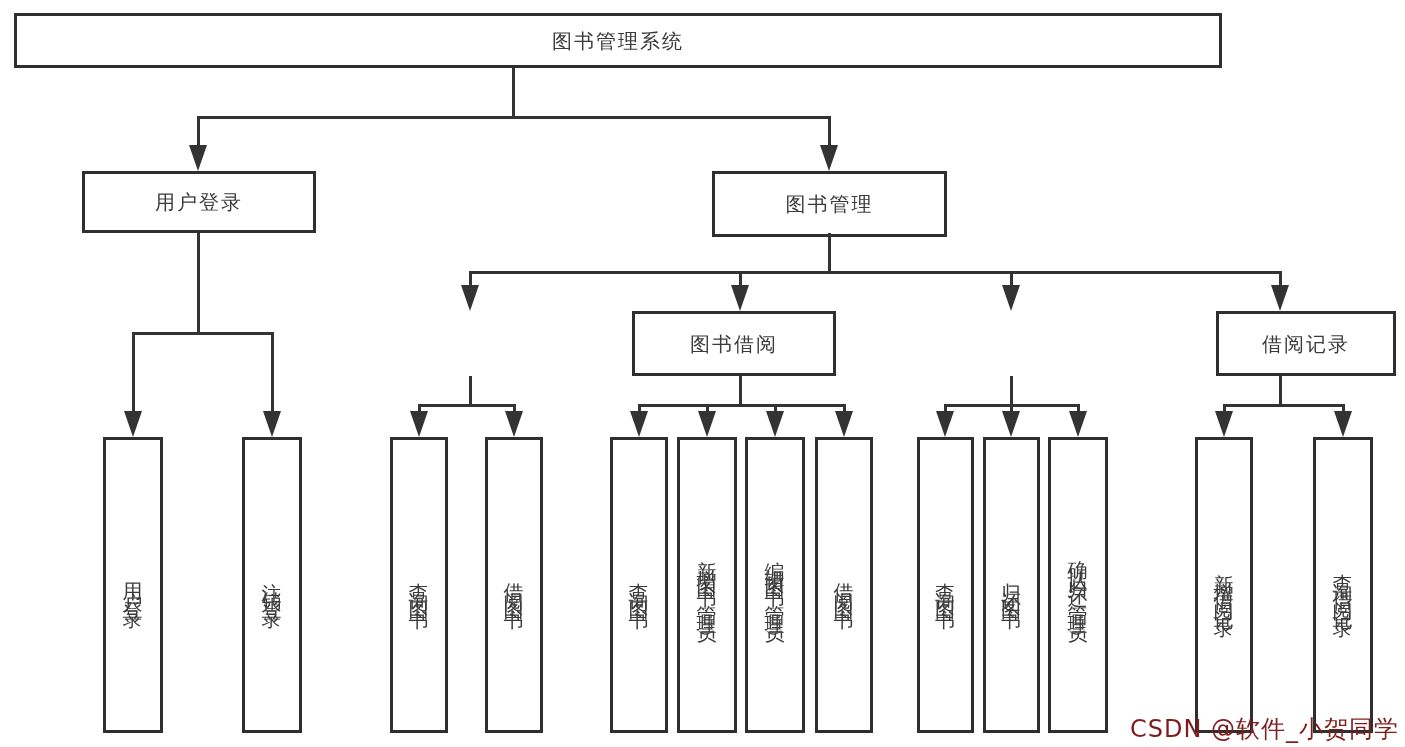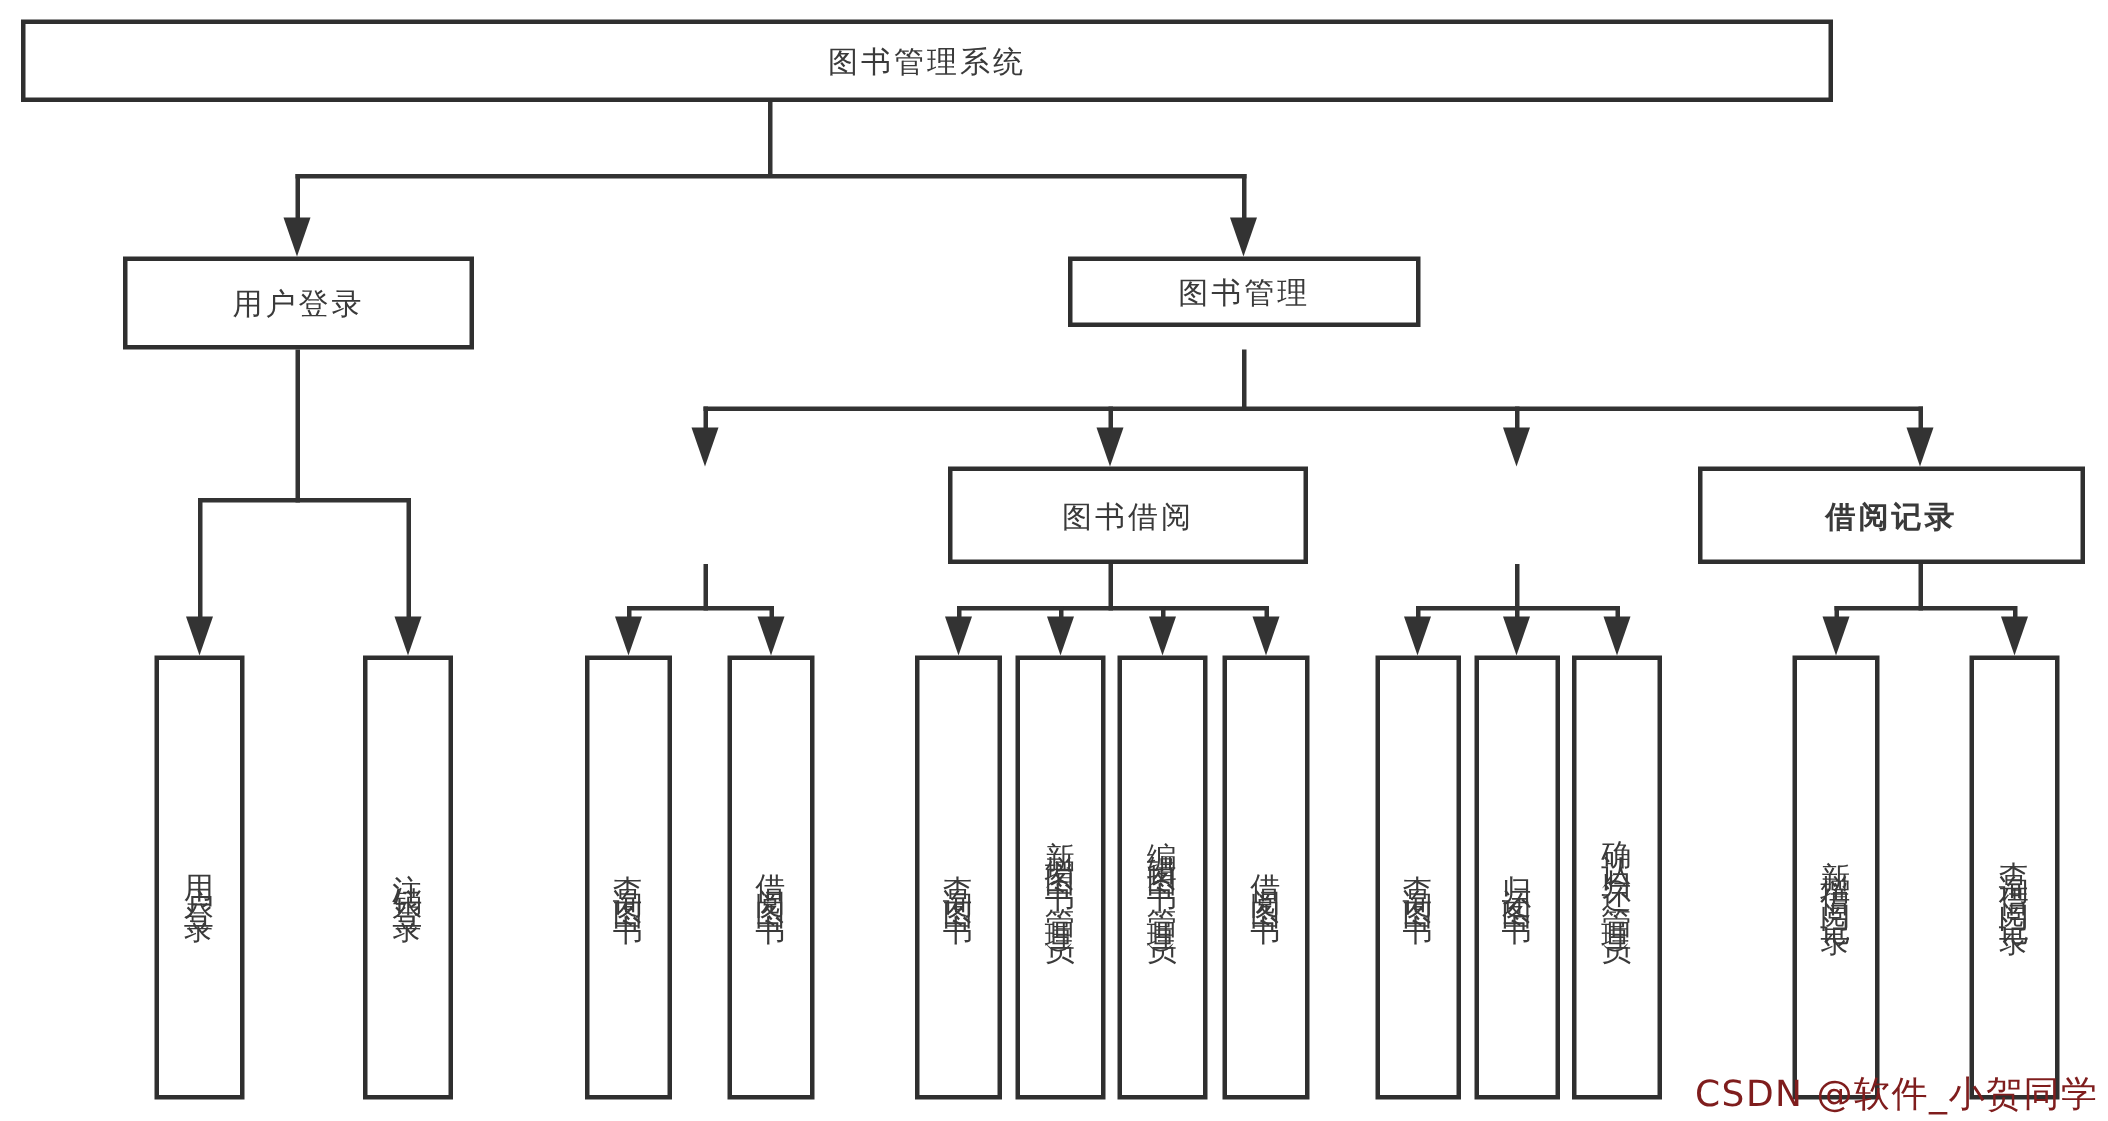--- a/index.html
+++ b/index.html
@@ -58,31 +58,31 @@
 <div class="canvas">
 
   <div class="node" style="left:14px; top:13px; width:1208px; height:55px;">
     <span>图书管理系统</span>
   </div>
 
   <div class="node" style="left:82px; top:171px; width:234px; height:62px;">
     <span>用户登录</span>
   </div>
 
-  <div class="node" style="left:712px; top:171px; width:235px; height:47px;">
+  <div class="node" style="left:712px; top:171px; width:235px; height:66px;">
     <span>图书管理</span>
   </div>
 
 
-  <div class="node" style="left:632px; top:311px; width:240px; height:65px;">
+  <div class="node" style="left:632px; top:311px; width:204px; height:65px;">
     <span>图书借阅</span>
   </div>
 
 
-  <div class="node" style="left:1132px; top:311px; width:258px; height:65px;font-weight:bold;">
+  <div class="node" style="left:1216px; top:311px; width:180px; height:65px;">
     <span>借阅记录</span>
   </div>
 
   <div class="node vnode" style="left:103px; top:437px; width:60px; height:296px;">
     <span>用户登录</span>
   </div>
   <div class="node vnode" style="left:242px; top:437px; width:60px; height:296px;">
     <span>注销登录</span>
   </div>
 

